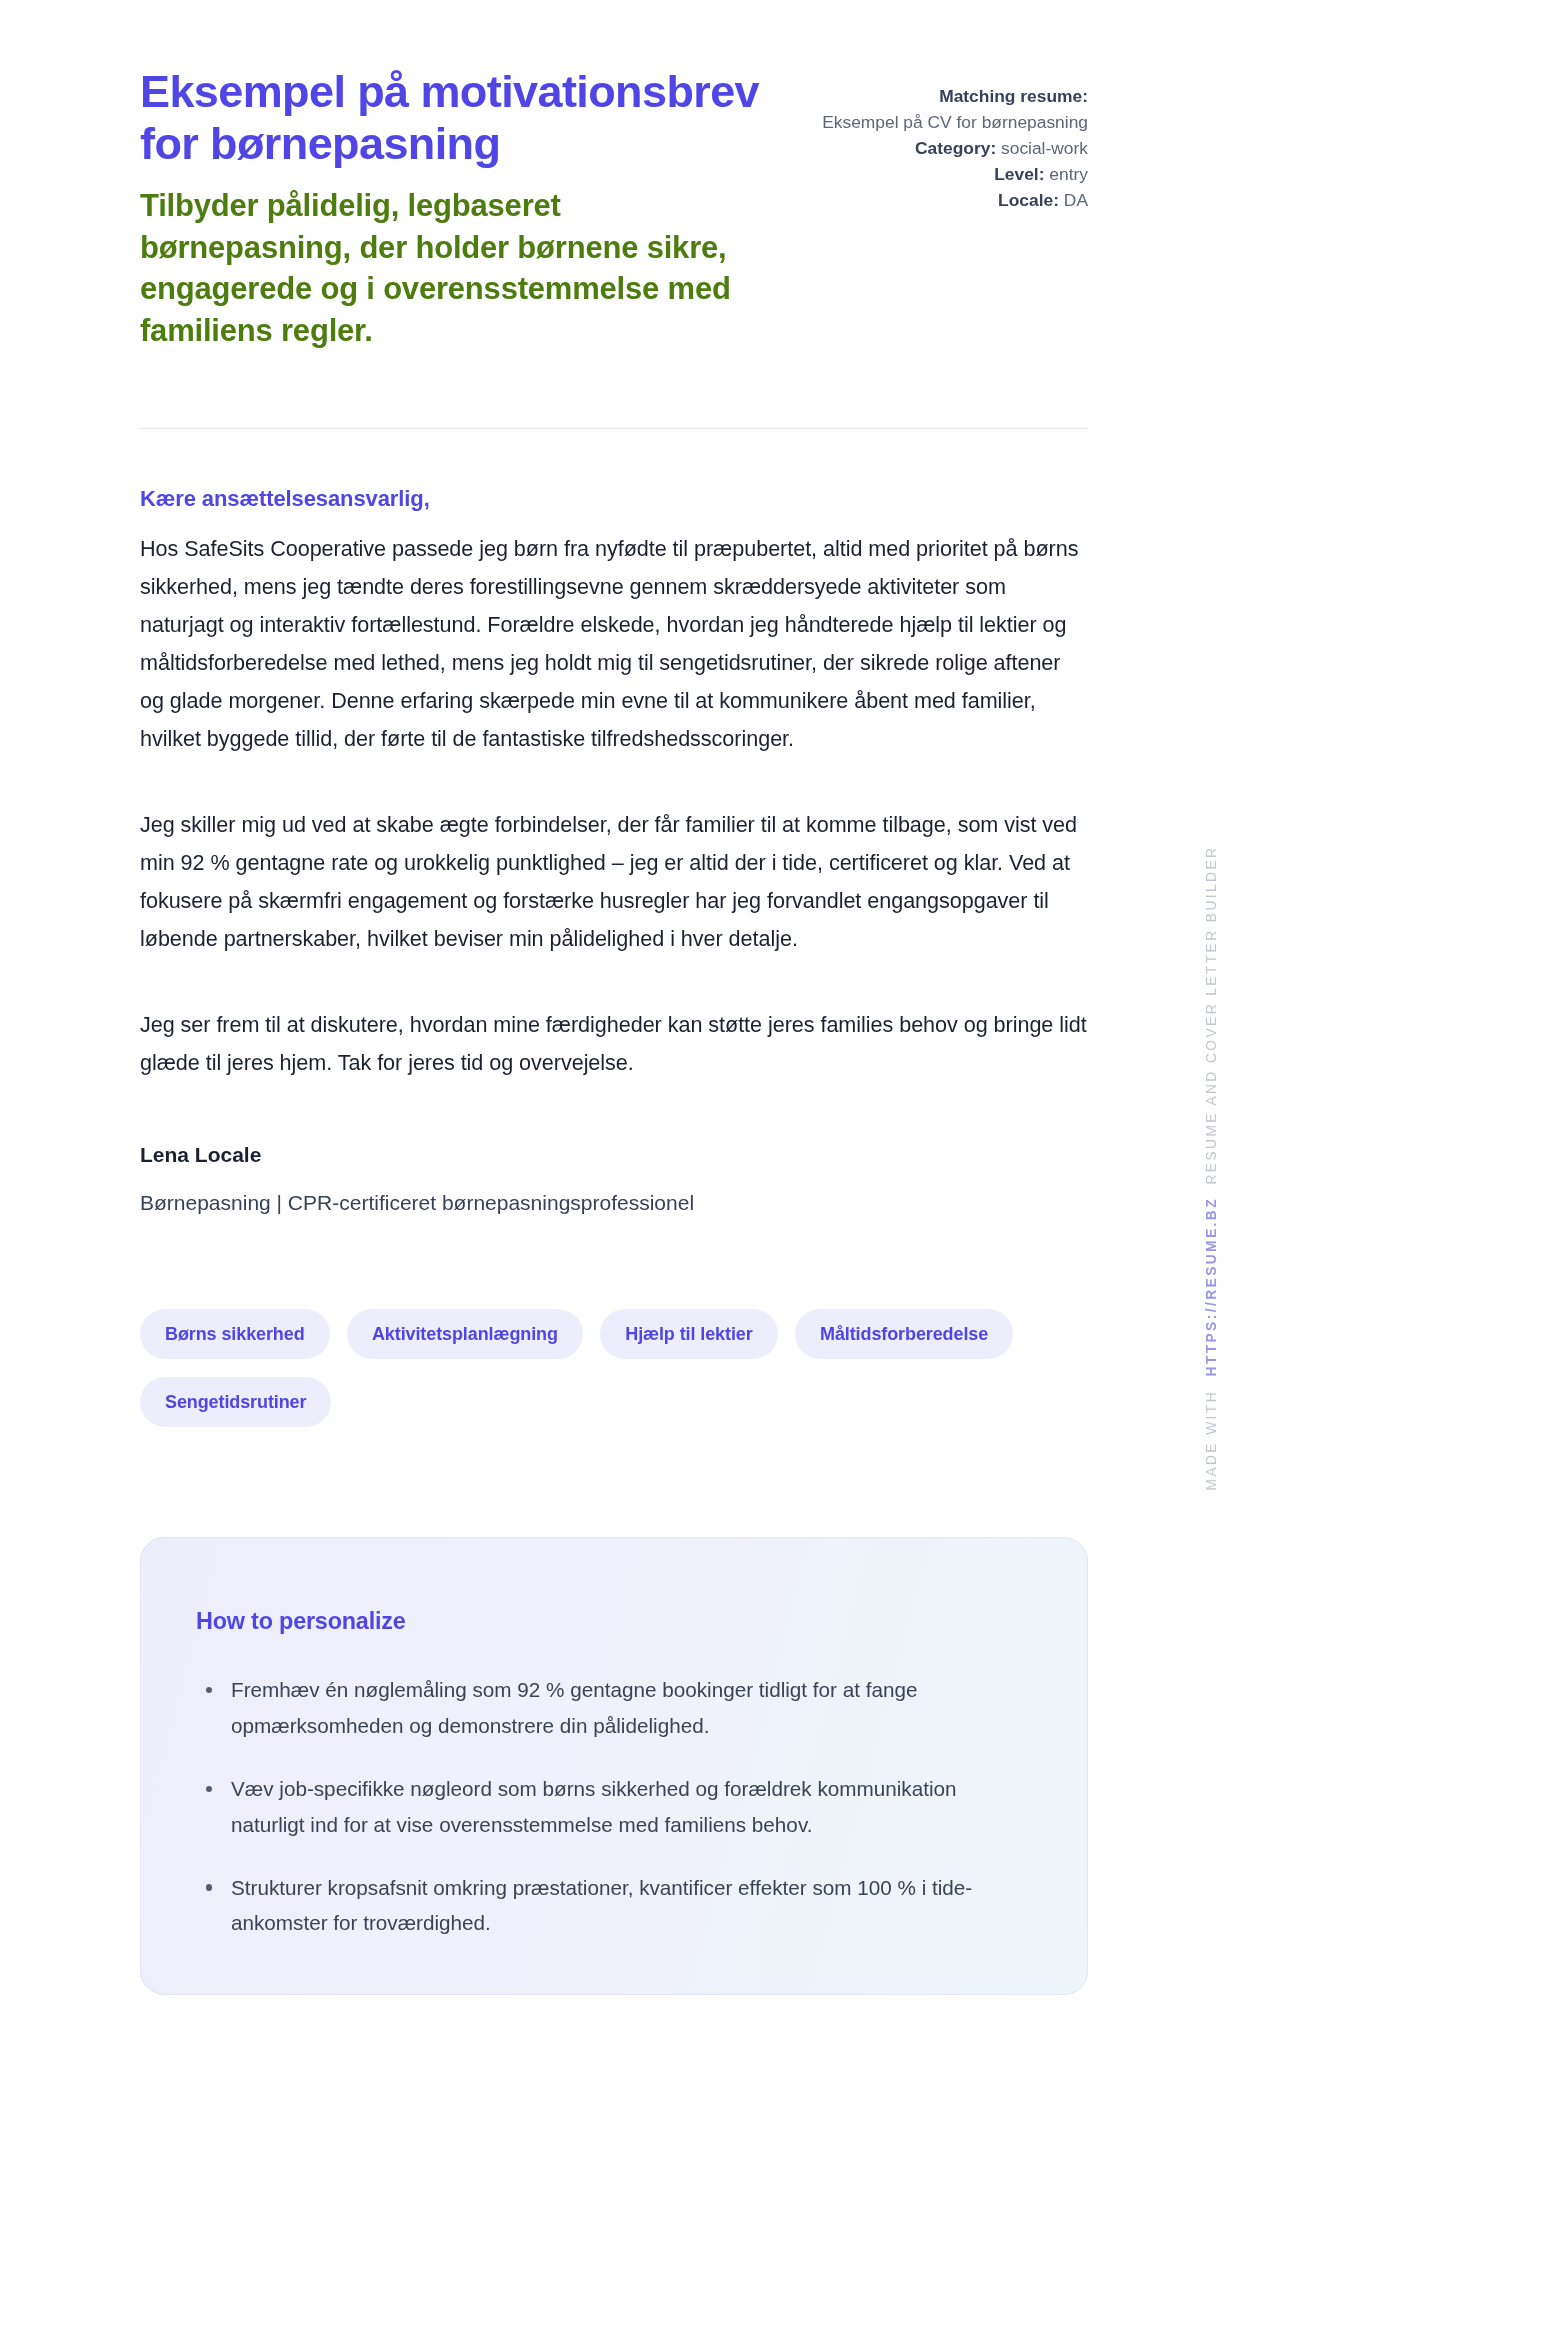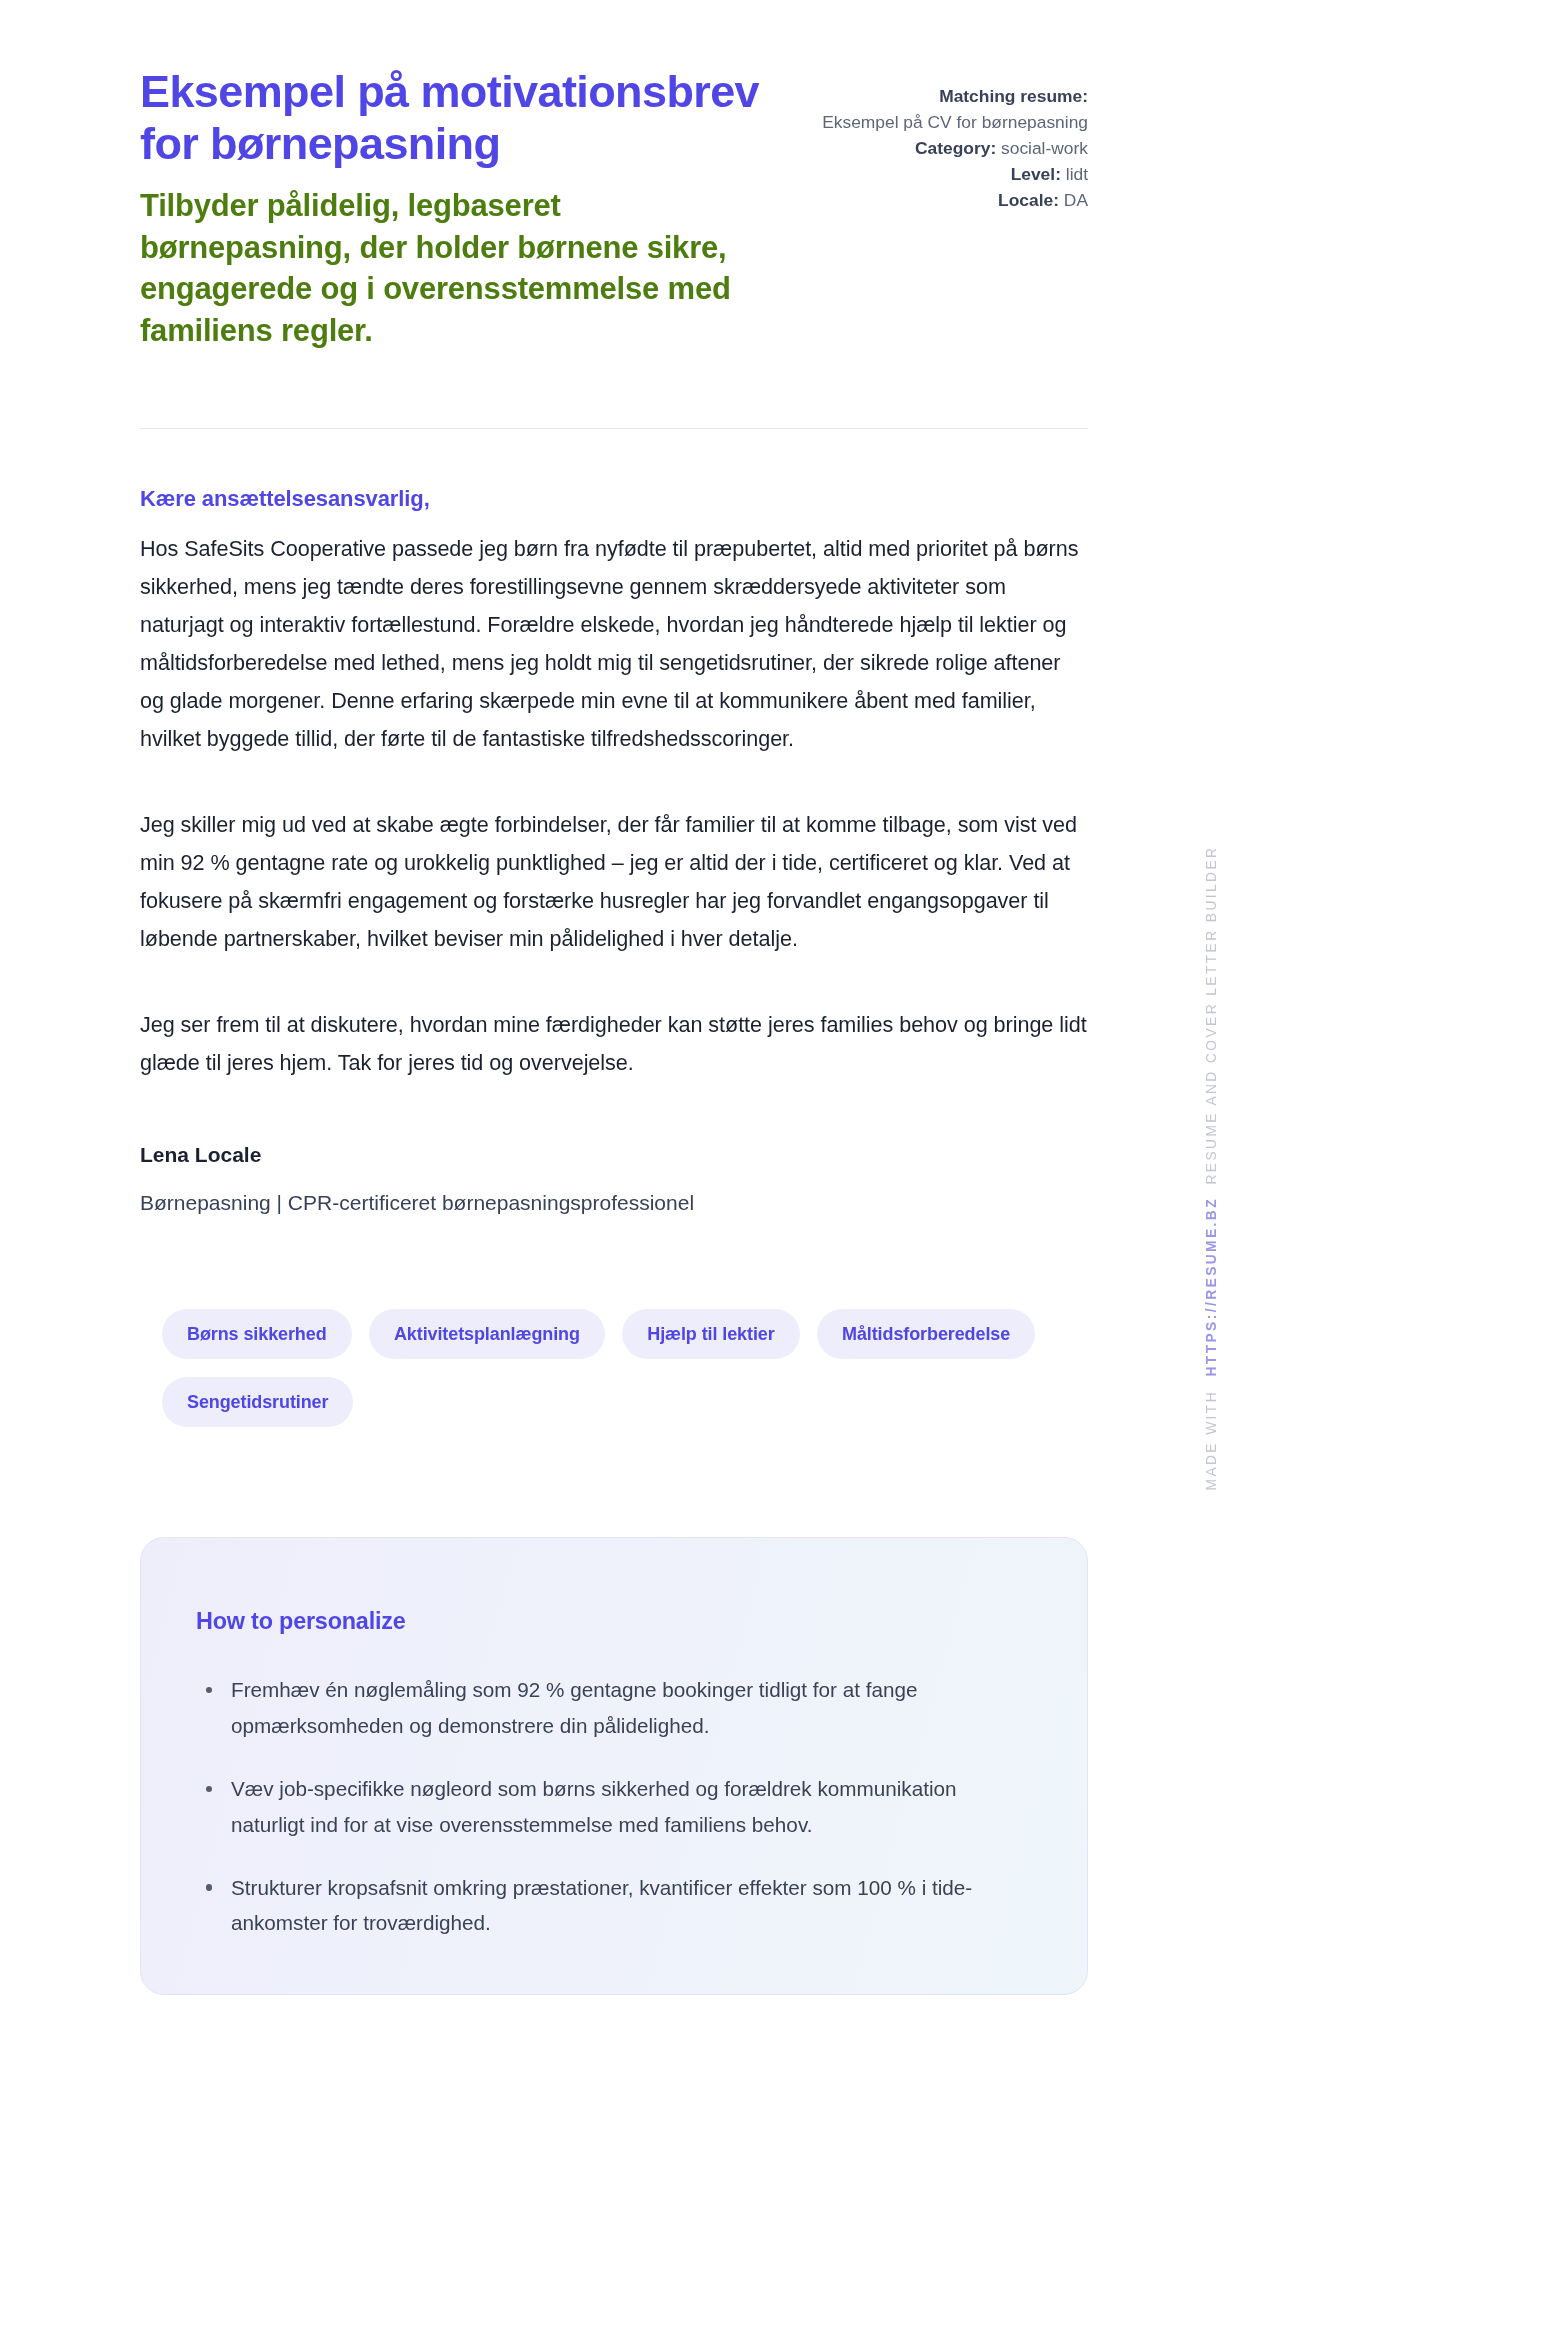--- a/index.html
+++ b/index.html
@@ -113,21 +113,20 @@
     font-weight: 400;
     color: #38415a;
   }
 
   
   .chips {
     display: flex;
     flex-wrap: wrap;
     gap: 17.4px;
     padding: 94px 147px 0 140px;
-    margin-left: 22px;
   }
 
   .chip {
     background: #eeedfb;
     color: #4f46e5;
     font-size: 18px;
     font-weight: 700;
     padding: 14.7px 25px;
     border-radius: 917px;
     white-space: nowrap;
@@ -214,21 +213,21 @@
       </span>
       <span class="meta-row">
         <span>Eksempel på CV for børnepasning</span>
       </span>
       <span class="meta-row">
         <b>Category:</b>
         <span>social-work</span>
       </span>
       <span class="meta-row">
         <b>Level:</b>
-        <span>lidt</span>
+        <span>entry</span>
       </span>
       <span class="meta-row">
         <b>Locale:</b>
         <span>DA</span>
       </span>
     </div>
   </div>
 
   <hr class="divider">
 

